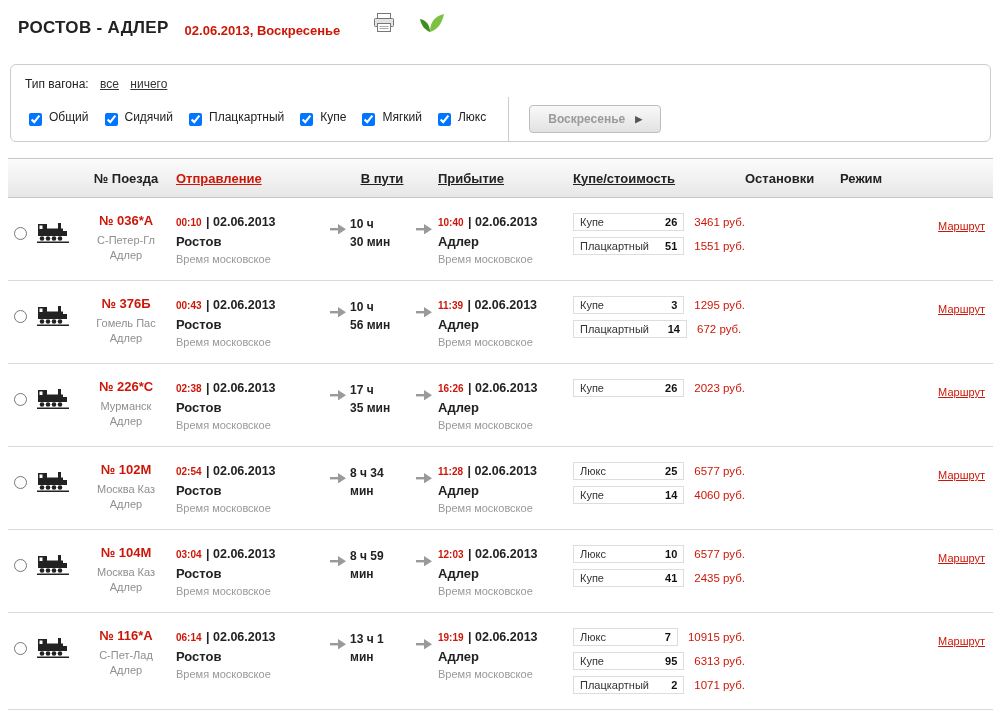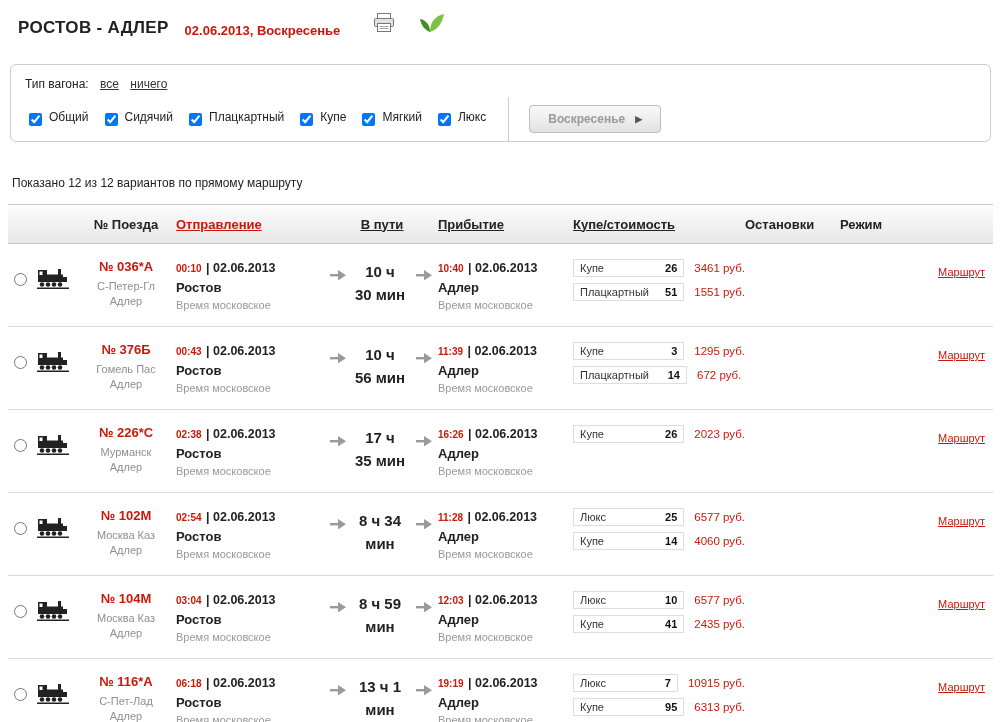--- a/index.html
+++ b/index.html
@@ -62,21 +62,21 @@
   .num-c{text-align:center; padding-top:2px;}
   .tnum{display:block; color:var(--red); font-weight:bold; font-size:13px; margin-bottom:5px;}
   .tsub{display:block; color:var(--muted); font-size:11px; line-height:1.35;}
   .dep-c,.arr-c{padding-top:1px;}
   .tline{display:block; white-space:nowrap;}
   .time{color:var(--red); font-weight:bold; font-size:10px;}
   .sep,.date2{font-weight:bold; font-size:12.5px; color:#222;}
   .city{display:block; font-weight:bold; font-size:13px; margin-top:4px;}
   .tz{display:block; color:#999; font-size:11px; margin-top:4px;}
   .arrow-c{padding-top:9px; text-align:center;}
-  .dur-c{text-align:center; font-weight:bold; font-size:15px; padding-top:4px; line-height:1.5;}
+  .dur-c{font-weight:bold; font-size:12px; padding-top:4px; line-height:1.5;}
   .dur-c span{display:block;}
   .seats-c{display:flex; flex-direction:column; gap:6px; padding-top:2px;}
   .seat-line{display:flex; align-items:center; position:relative;}
   .seat-box{
     display:inline-flex; justify-content:space-between; align-items:center;
     width:114px; border:1px solid #ddd; padding:2px 6px; font-size:11px; background:#fff;
   }
   .seat-class{color:#333;}
   .seat-count{font-weight:bold; color:#111;}
   .seat-price{color:var(--red); font-size:11.5px; margin-left:10px; white-space:nowrap;}
@@ -142,21 +142,20 @@
         <span>Люкс</span>
       </label>
       <span class="vdiv"></span>
       <button class="recalc">
         <span>Воскресенье</span>
         <span class="tri">▶</span>
       </button>
     </div>
   </section>
 
-  <div class="status">Показано 12 из 12 вариантов по прямому маршруту</div>
 
   <div class="thead row-grid">
     <span></span>
       <span></span>
     <span class="center">№ Поезда</span>
     <span class="h-dep">Отправление</span>
     <span class="span-dur"><a class="h-link">В пути</a></span>
     <span><a class="h-link">Прибытие</a></span>
     <span><a class="h-link">Купе/стоимость</a></span>
     <span>Остановки</span>
@@ -580,21 +579,21 @@
         <rect x="0" y="20.5" width="32" height="1.5" fill="#222"></rect>
       </svg>
     </span>
     <span class="num-c">
       <span class="tnum">№ 116*А</span>
       <span class="tsub">С-Пет-Лад</span>
       <span class="tsub">Адлер</span>
     </span>
     <span class="dep-c">
       <span class="tline">
-        <span class="time">06:18</span>
+        <span class="time">06:14</span>
         <span class="sep"> | </span>
         <span class="date2">02.06.2013</span>
       </span>
       <span class="city">Ростов</span>
       <span class="tz">Время московское</span>
     </span>
     <span class="arrow-c">
       <svg width="16" height="10" viewBox="0 0 16 10">
             <rect x="0" y="4" width="9" height="2.4" fill="#9a9a9a"></rect>
             <path d="M8 0l8 5.2-8 5.2z" fill="#9a9a9a"></path>

